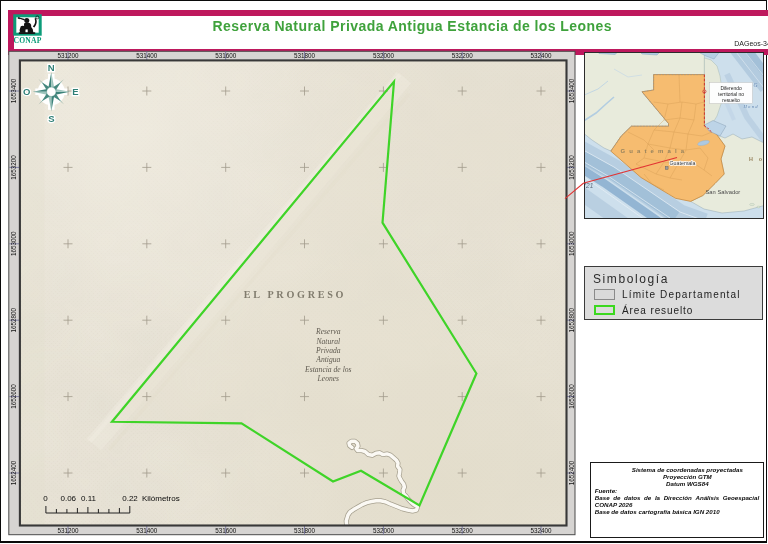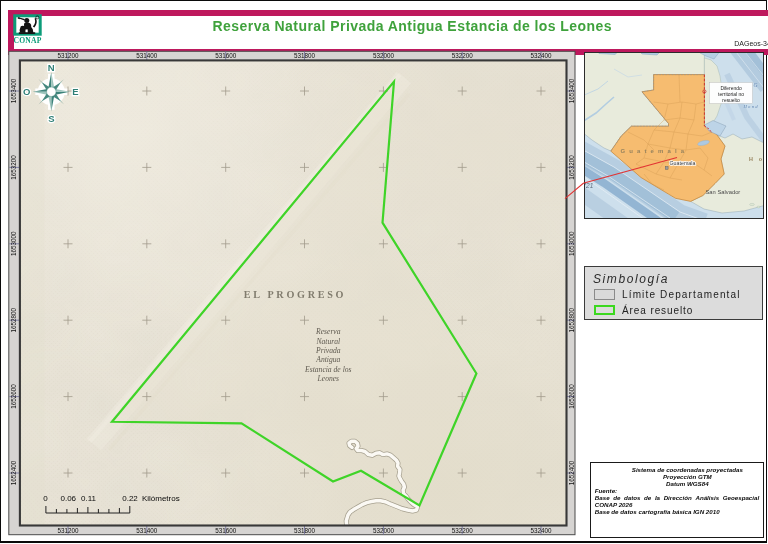--- a/index.html
+++ b/index.html
@@ -7,21 +7,21 @@
        font-family:"Liberation Sans",sans-serif;overflow:hidden;}
   .pageborder{position:absolute;left:0;top:0;width:765px;height:539.5px;
        border:1.5px solid #0a0a0a;border-bottom-width:2.8px;}
   .hdr{position:absolute;left:8.3px;top:10.2px;width:753px;height:33px;
        border:6px solid #be185d;background:#ffffff;padding-left:43px;}
   .title{position:absolute;left:0;top:1.7px;width:100%;text-align:center;
        font-size:14px;font-weight:bold;letter-spacing:0.45px;color:#3fa23c;}
   .dageos{position:absolute;right:6px;top:23.5px;font-size:7px;color:#222;}
   .legend{position:absolute;left:584px;top:265.6px;width:179px;height:54px;
        box-sizing:border-box;border:1.4px solid #3b3b3b;background:#dcdcdc;}
-  .leg-t{position:absolute;left:8px;top:5px;font-size:12px;letter-spacing:1.6px;color:#2b2b2b;font-style:italic;}
+  .leg-t{position:absolute;left:8px;top:5px;font-size:12px;letter-spacing:1.6px;color:#2b2b2b;}
   .sw1{position:absolute;left:9px;top:22.5px;width:19px;height:8.5px;background:#d9d9d9;border:1px solid #8a8a8a;}
   .sw2{position:absolute;left:9px;top:38.5px;width:17px;height:6px;background:#dcdcdc;border:2px solid #3bd81f;}
   .lab1{position:absolute;left:37px;top:22px;font-size:10px;letter-spacing:1.15px;color:#222;text-align:center;}
   .lab2{position:absolute;left:37px;top:38px;font-size:10px;letter-spacing:0.9px;color:#222;}
   .info{position:absolute;left:589.8px;top:461.7px;width:174px;height:76px;
        box-sizing:border-box;border:1.2px solid #1a1a1a;background:#fff;
        font-style:italic;font-weight:bold;font-size:6.2px;line-height:6.95px;color:#0a0a0a;}
   .info .ctr{margin:4.5px 0 0 21px;text-align:center;}
   .info .lft{margin-left:4px;margin-right:3.5px;}
   .jrow{display:flex;justify-content:space-between;}

